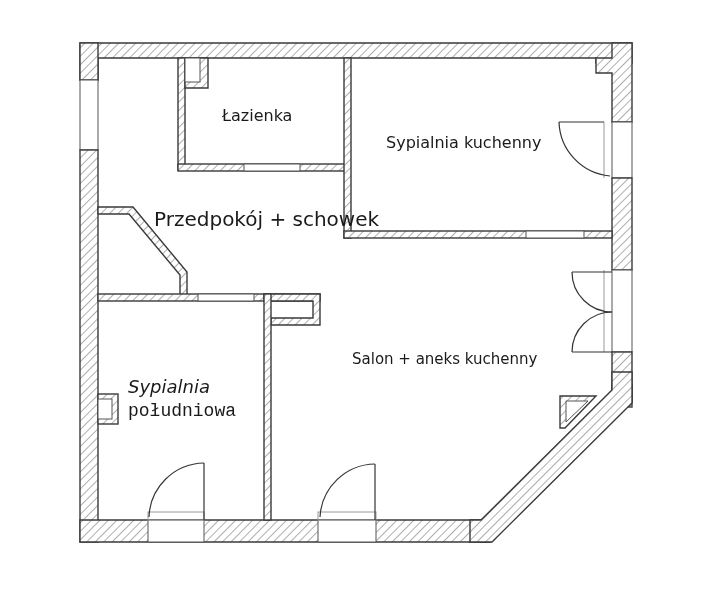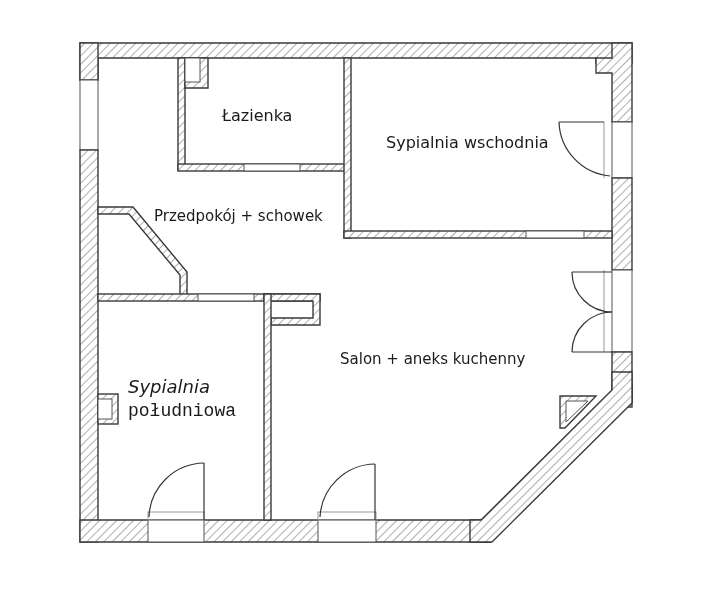--- a/index.html
+++ b/index.html
@@ -102,17 +102,17 @@
 
     <line class="frame" x1="604" y1="270" x2="604" y2="352"></line>
     <line class="door-leaf" x1="572" y1="272" x2="612" y2="272"></line>
     <path class="door-arc" d="M572 272 A40 40 0 0 0 612 312"></path>
     <line class="door-leaf" x1="572" y1="352" x2="612" y2="352"></line>
     <path class="door-arc" d="M572 352 A40 40 0 0 1 612 312"></path>
   </g>
 </svg>
 
 <div class="room-label" style="left:222px; top:106px; font-size:16px;">Łazienka</div>
-<div class="room-label" style="left:386px; top:133px; font-size:16px;">Sypialnia wschodnia</div>
-<div class="room-label" style="left:154px; top:207px; font-size:15px;">Przedpokój + schowek</div>
+<div class="room-label" style="left:386px; top:133px; font-size:16px;">Sypialnia kuchenny</div>
+<div class="room-label" style="left:154px; top:207px; font-size:20px;">Przedpokój + schowek</div>
 <div class="room-label" style="left:128px; top:376px; font-size:18px;font-style:italic;">Sypialnia</div>
 <div class="room-label" style="left:128px; top:400px; font-size:18px;font-family:Liberation Mono, monospace;">południowa</div>
-<div class="room-label" style="left:340px; top:350px; font-size:15px;">Salon + aneks kuchenny</div>
+<div class="room-label" style="left:352px; top:350px; font-size:15px;">Salon + aneks kuchenny</div>
 
 </body></html>

